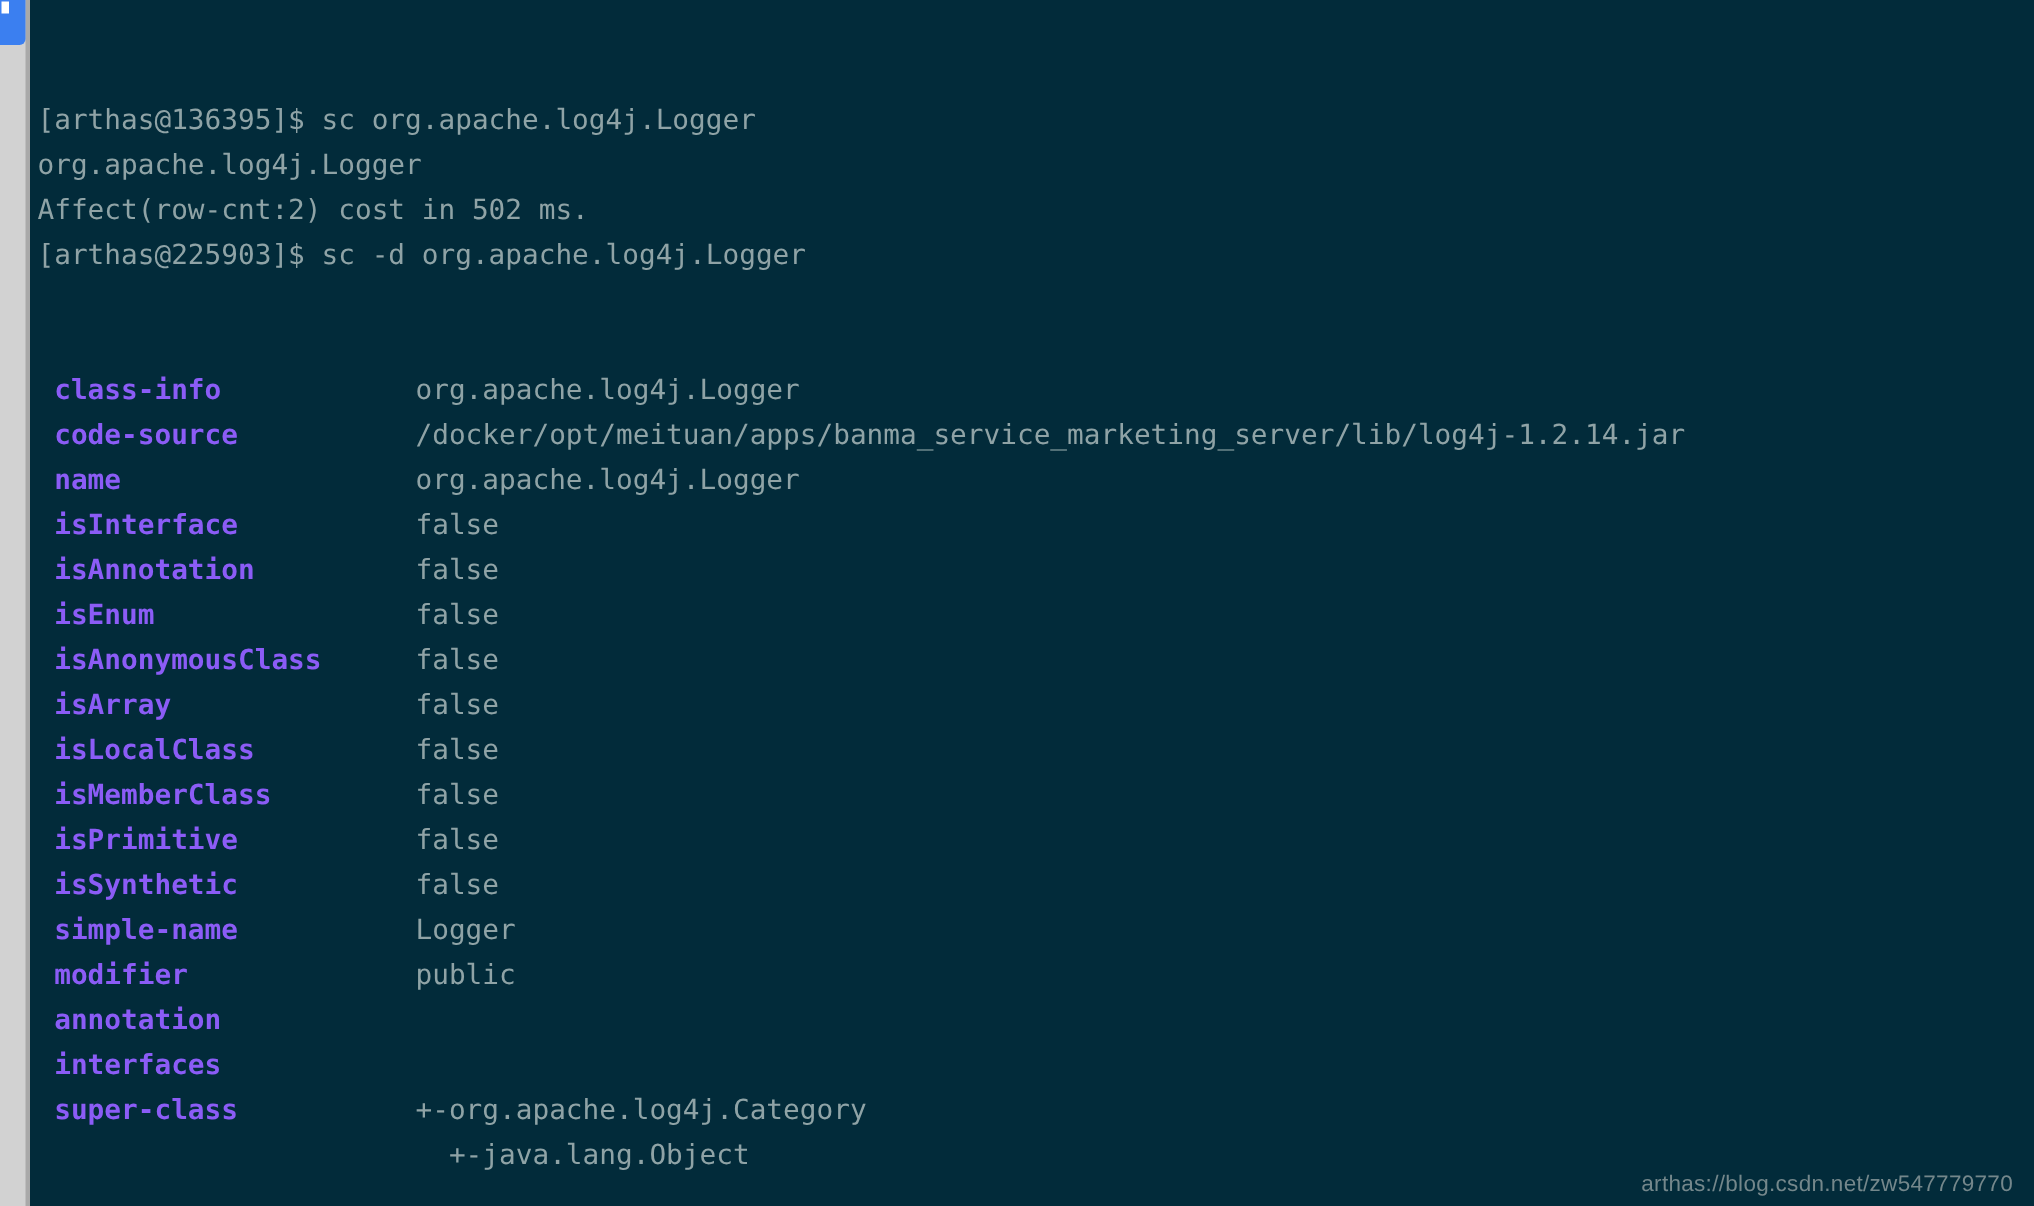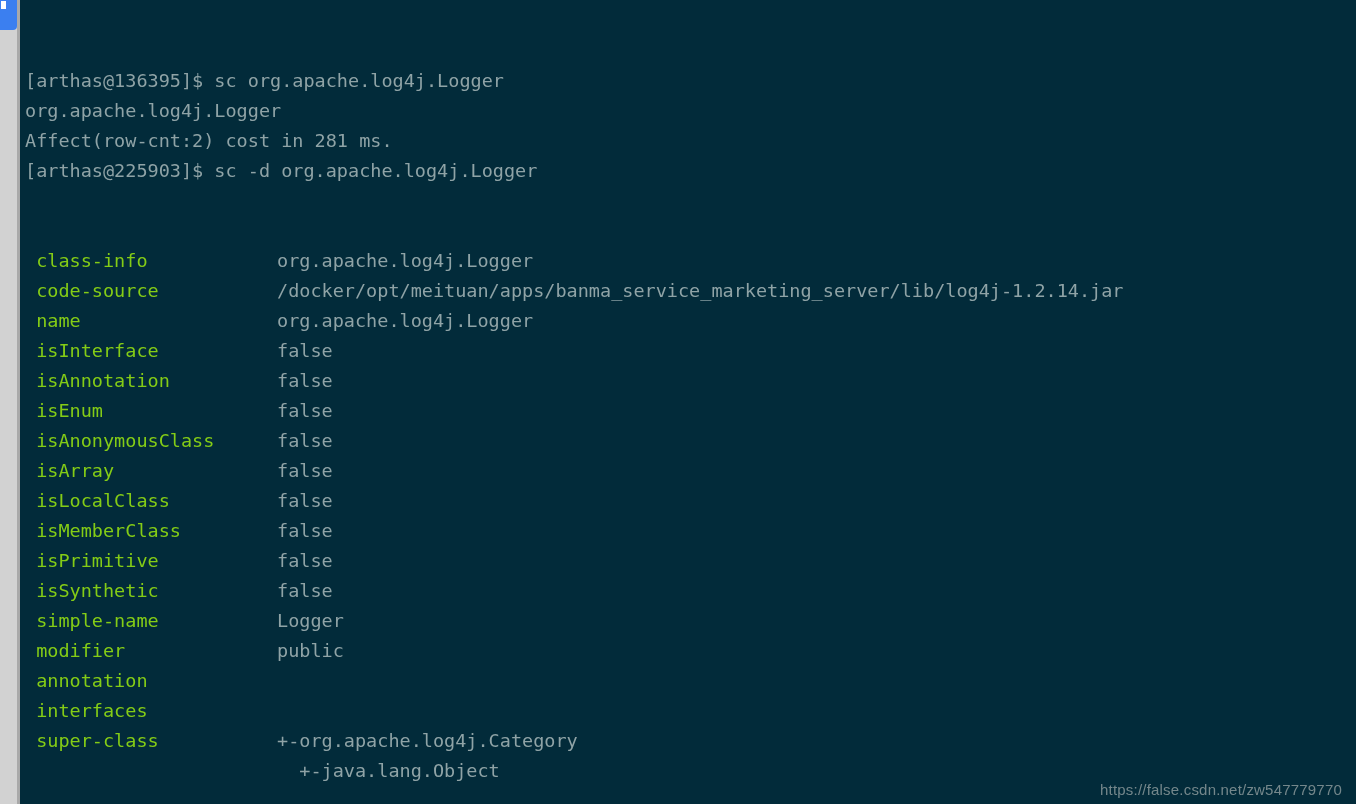--- a/index.html
+++ b/index.html
@@ -71,22 +71,22 @@
     color: #8fa3a6;
   }
   .row {
     display: block;
     height: 30px;
     white-space: pre;
   }
   .key {
     display: inline-block;
     width: 252px;
-    color: #84cc16;
-    font-weight: normal;
+    color: #8b5cf6;
+    font-weight: bold;
     white-space: pre;
     vertical-align: top;
   }
   .val {
     color: #8fa3a6;
     white-space: pre;
     vertical-align: top;
   }
   .cont .key { color: transparent; }
 
@@ -107,19 +107,19 @@
 
 <div id="screen">
 
   <div id="scrollbar-gutter">
     <div id="scrollbar-thumb">
       <div id="scrollbar-thumb-glyph"></div>
     </div>
   </div>
 
   <div id="terminal">
-    <div id="header-block"><div class="line plain">[arthas@136395]$ sc org.apache.log4j.Logger</div><div class="line plain">org.apache.log4j.Logger</div><div class="line plain">Affect(row-cnt:2) cost in 281 ms.</div><div class="line plain">[arthas@225903]$ sc -d org.apache.log4j.Logger</div></div>
+    <div id="header-block"><div class="line plain">[arthas@136395]$ sc org.apache.log4j.Logger</div><div class="line plain">org.apache.log4j.Logger</div><div class="line plain">Affect(row-cnt:2) cost in 502 ms.</div><div class="line plain">[arthas@225903]$ sc -d org.apache.log4j.Logger</div></div>
     <div id="detail-block"><div class="row"><span class="key"> class-info</span><span class="val">org.apache.log4j.Logger</span></div><div class="row"><span class="key"> code-source</span><span class="val">/docker/opt/meituan/apps/banma_service_marketing_server/lib/log4j-1.2.14.jar</span></div><div class="row"><span class="key"> name</span><span class="val">org.apache.log4j.Logger</span></div><div class="row"><span class="key"> isInterface</span><span class="val">false</span></div><div class="row"><span class="key"> isAnnotation</span><span class="val">false</span></div><div class="row"><span class="key"> isEnum</span><span class="val">false</span></div><div class="row"><span class="key"> isAnonymousClass</span><span class="val">false</span></div><div class="row"><span class="key"> isArray</span><span class="val">false</span></div><div class="row"><span class="key"> isLocalClass</span><span class="val">false</span></div><div class="row"><span class="key"> isMemberClass</span><span class="val">false</span></div><div class="row"><span class="key"> isPrimitive</span><span class="val">false</span></div><div class="row"><span class="key"> isSynthetic</span><span class="val">false</span></div><div class="row"><span class="key"> simple-name</span><span class="val">Logger</span></div><div class="row"><span class="key"> modifier</span><span class="val">public</span></div><div class="row"><span class="key"> annotation</span><span class="val"></span></div><div class="row"><span class="key"> interfaces</span><span class="val"></span></div><div class="row"><span class="key"> super-class</span><span class="val">+-org.apache.log4j.Category</span></div><div class="row cont"><span class="key"></span><span class="val">  +-java.lang.Object</span></div></div>
   </div>
 
-  <div id="watermark">https://false.csdn.net/zw547779770</div>
+  <div id="watermark">arthas://blog.csdn.net/zw547779770</div>
 
 </div>
 
 </body></html>

